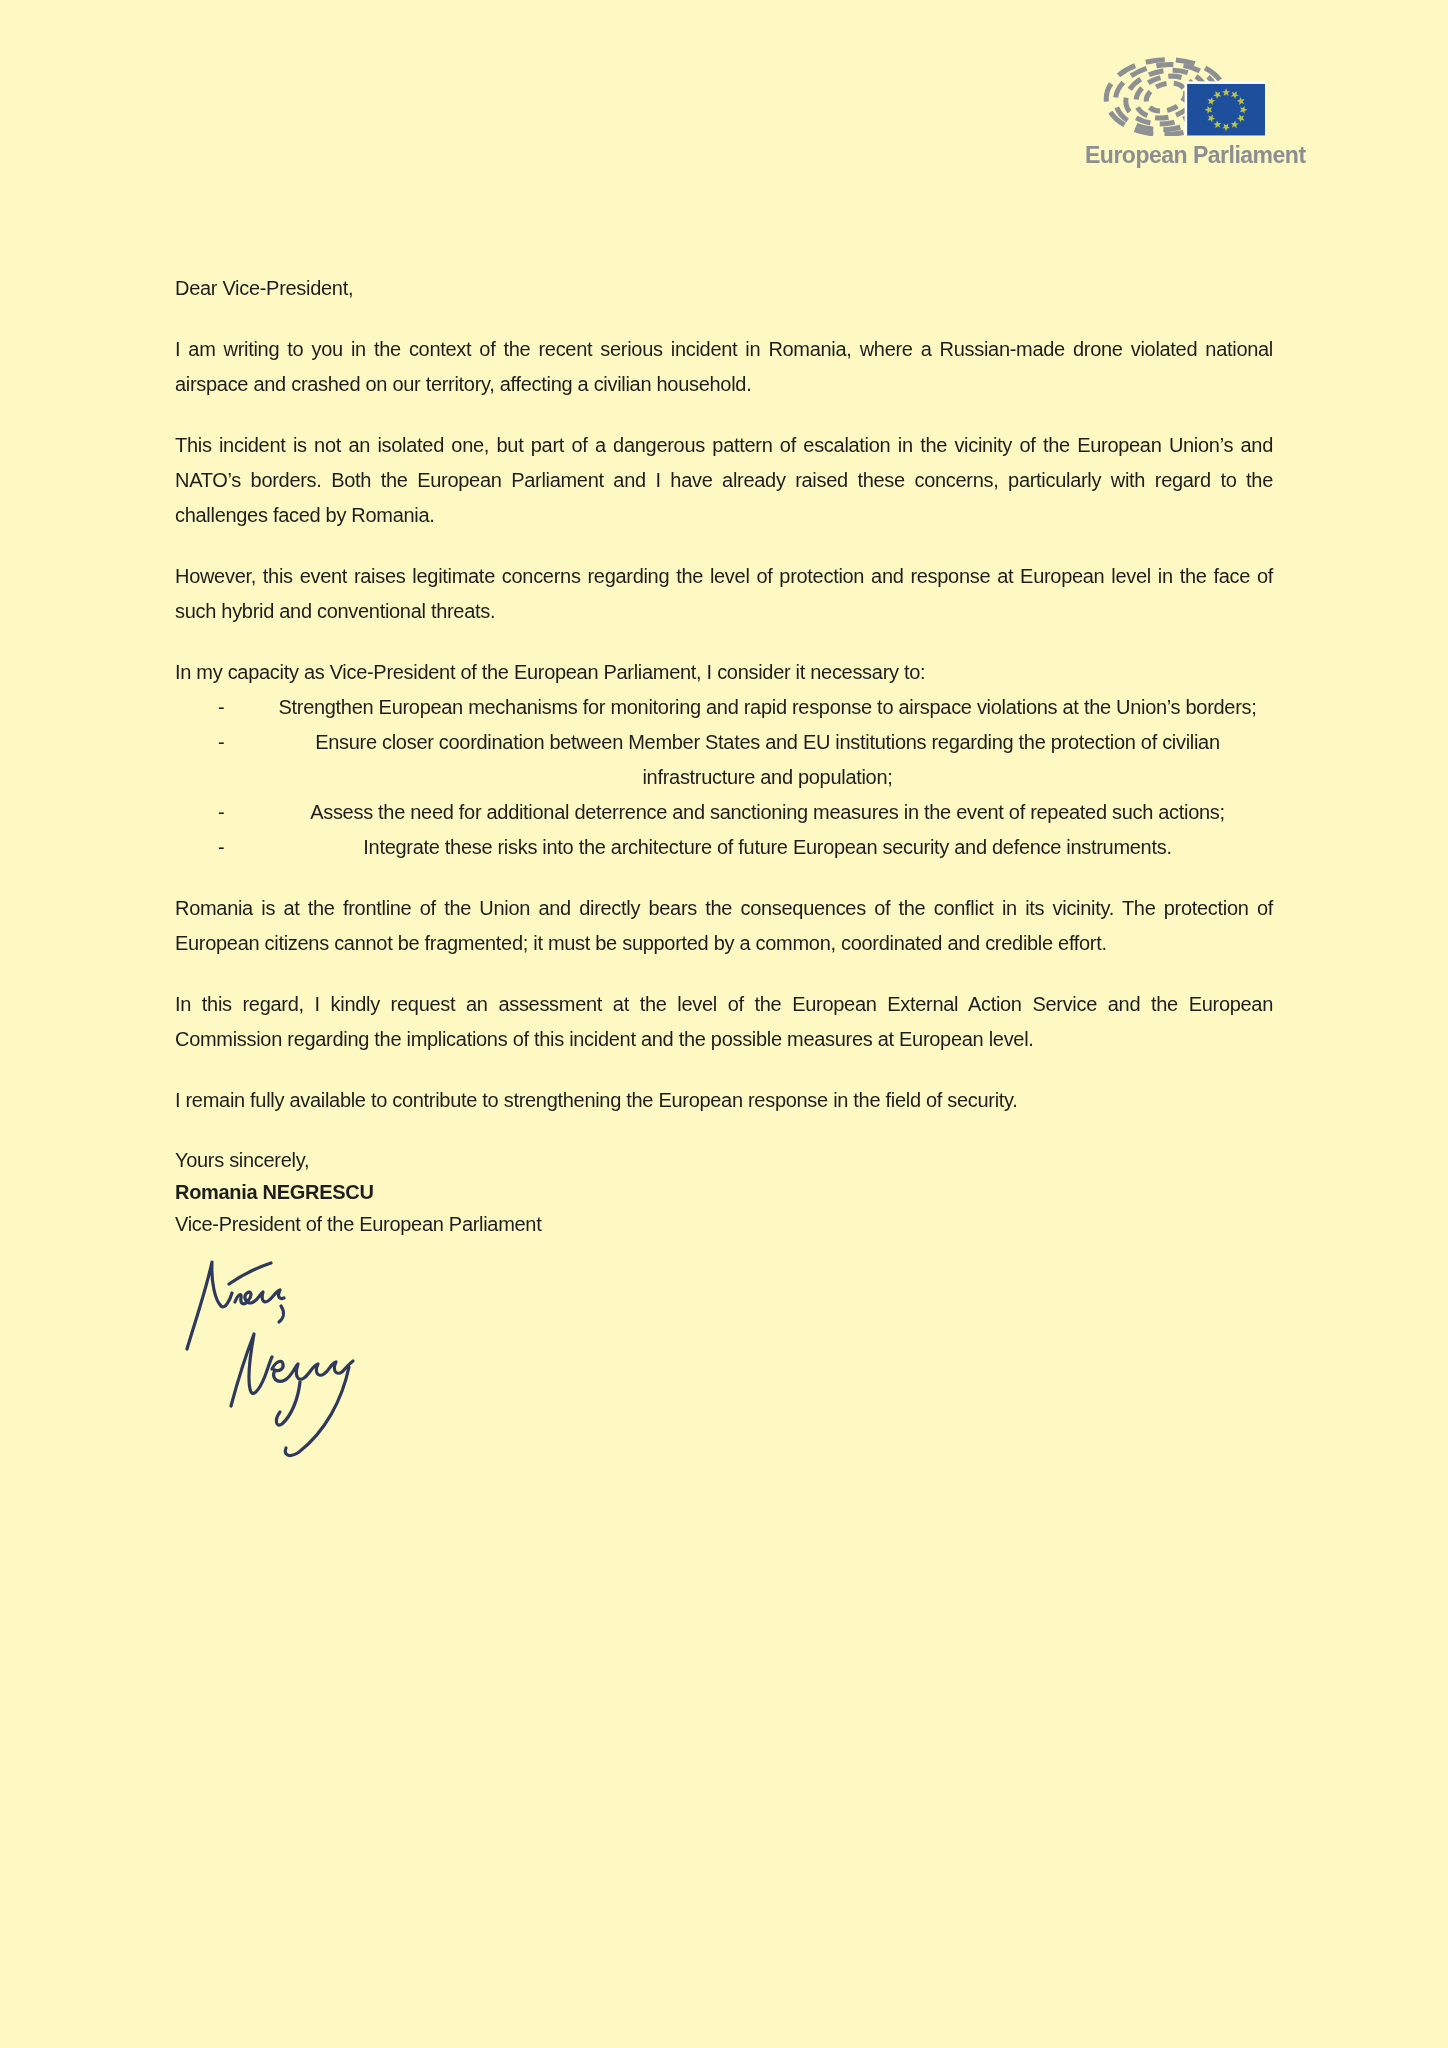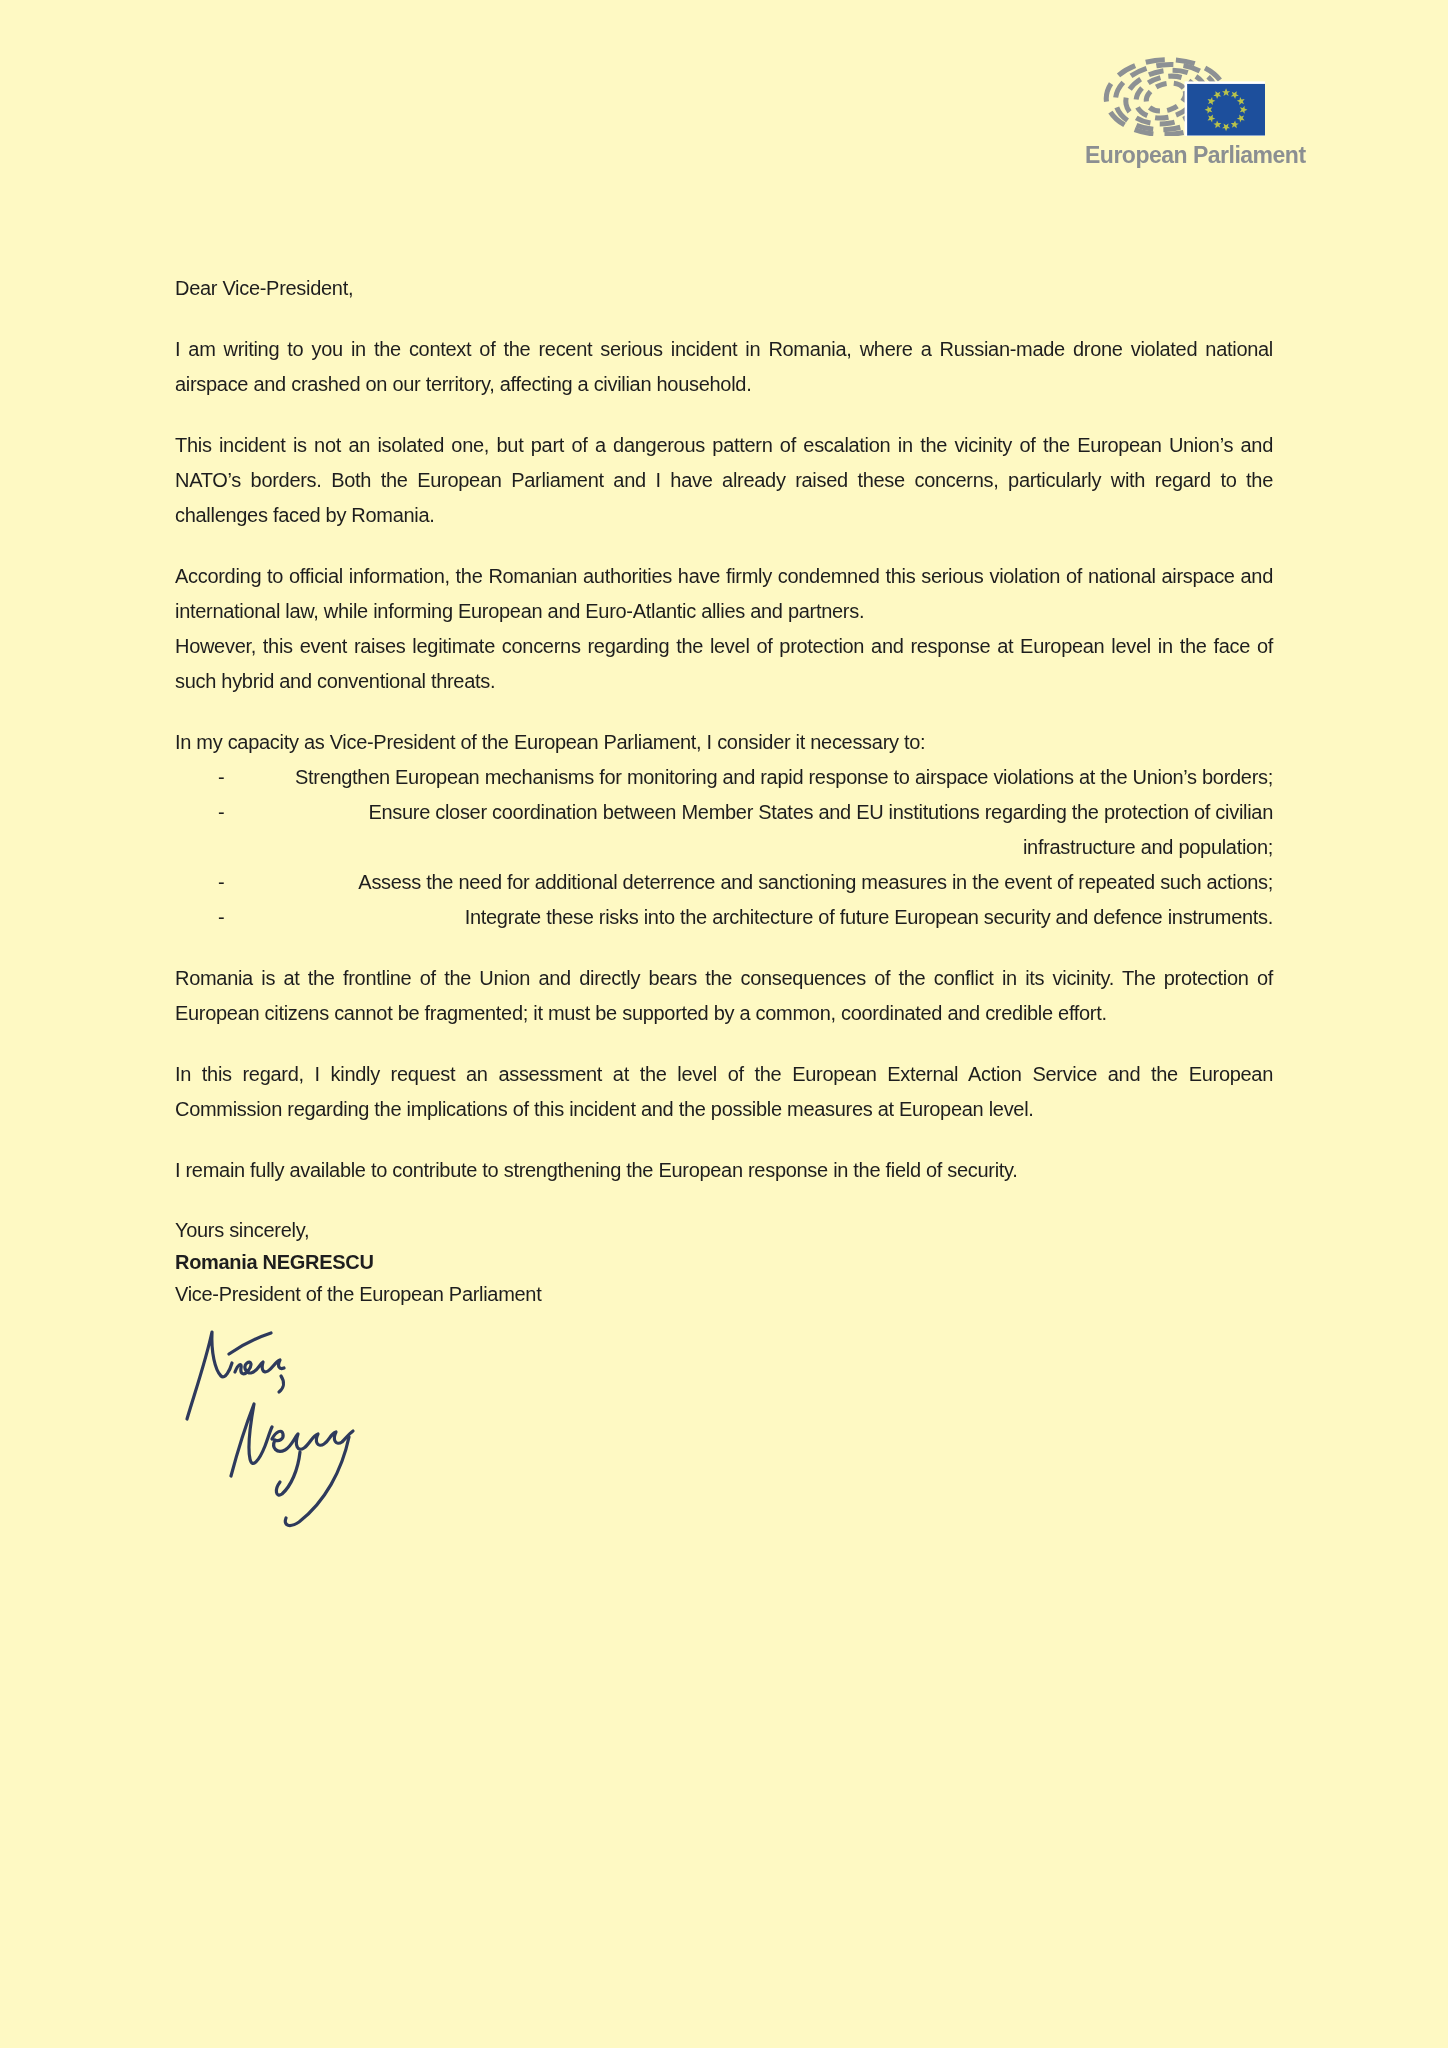--- a/index.html
+++ b/index.html
@@ -39,21 +39,21 @@
     letter-spacing:-0.3px;
   }
   .content p { margin:0 0 26px 0; text-align:justify; }
   .content p.greeting { text-align:left; }
   .content p.attached { margin-bottom:0; }   
   .content p.lead-in { margin-bottom:0; text-align:left; }
 
   .bullet-list { margin:0 0 26px 0; }
   .li { display:flex; }
   .li .marker { flex:0 0 44px; margin-left:43px; }
-  .li .li-text { flex:1; text-align:right; }
+  .li .li-text { flex:1; text-align:center; }
 
   .closing-block { margin-top:26px; line-height:32px; }
   .closing-block p { margin:0; text-align:left; }
   .signer-name { font-weight:bold; }
 
   .signature-wrap { margin-top:14px; margin-left:4px; }
   .signature-wrap svg { display:block; }
 </style>
 </head>
 <body>
@@ -96,21 +96,20 @@
   </div>
 
   <div class="content">
 
     <p class="greeting">Dear Vice-President,</p>
 
     <p>I am writing to you in the context of the recent serious incident in Romania, where a Russian-made drone violated national airspace and crashed on our territory, affecting a civilian household.</p>
 
     <p>This incident is not an isolated one, but part of a dangerous pattern of escalation in the vicinity of the European Union’s and NATO’s borders. Both the European Parliament and I have already raised these concerns, particularly with regard to the challenges faced by Romania.</p>
 
-    <p class="attached">According to official information, the Romanian authorities have firmly condemned this serious violation of national airspace and international law, while informing European and Euro-Atlantic allies and partners.</p>
     <p>However, this event raises legitimate concerns regarding the level of protection and response at European level in the face of such hybrid and conventional threats.</p>
 
     <p class="lead-in">In my capacity as Vice-President of the European Parliament, I consider it necessary to:</p>
 
     <div class="bullet-list">
       <div class="li">
         <span class="marker">-</span>
         <span class="li-text">Strengthen European mechanisms for monitoring and rapid response to airspace violations at the Union’s borders;</span>
       </div>
       <div class="li">

